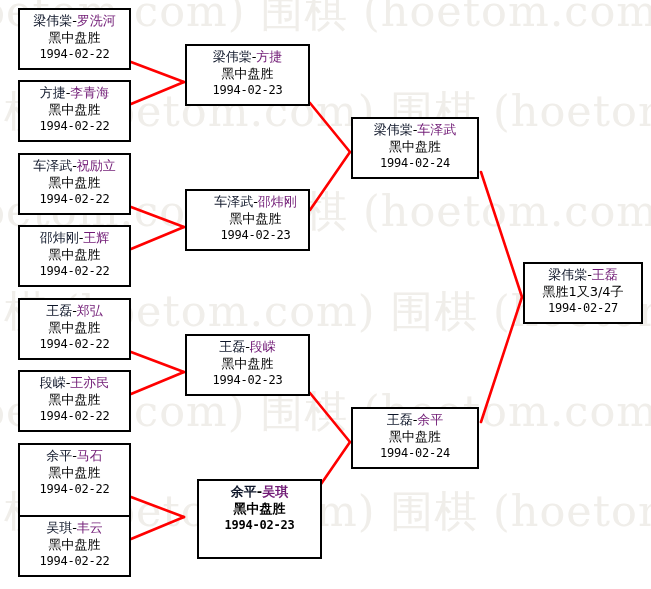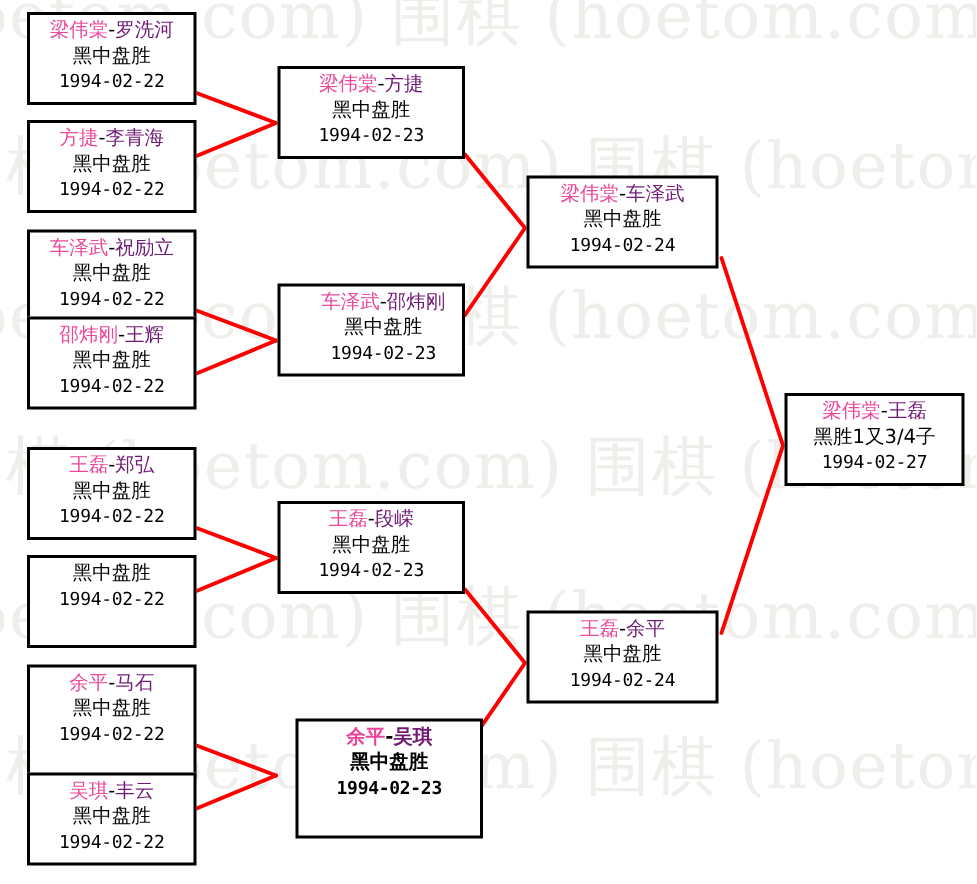--- a/index.html
+++ b/index.html
@@ -57,21 +57,21 @@
     text-align: center;
     padding: 2px 4px 3px 4px;
     font-family: "DejaVu Sans", "Liberation Sans", sans-serif;
   }
   .match-players {
     font-size: 13px;
     line-height: 17px;
     white-space: nowrap;
     color: #000000;
   }
-  .player-winner { color: #ec4899; }
+  .player-winner { color: #0f172a; }
   .player-sep    { color: #000000; }
   .player-loser  { color: #701a75; margin-top: 44px; }
   .match-result {
     font-size: 13px;
     line-height: 17px;
     color: #000000;
     white-space: nowrap;
   }
   .match-date {
     font-size: 12px;
@@ -139,37 +139,40 @@
   </div>
 
   <div class="match-box" style="left:18px;top:153px;width:113px;height:62px;">
     <div class="match-players">
       <span class="player-winner">车泽武</span><span class="player-sep">-</span><span class="player-loser">祝励立</span>
     </div>
     <div class="match-result">黑中盘胜</div>
     <div class="match-date">1994-02-22</div>
   </div>
 
-  <div class="match-box" style="left:18px;top:211px;width:113px;height:62px;">
+  <div class="match-box" style="left:18px;top:225px;width:113px;height:62px;">
     <div class="match-players">
       <span class="player-winner">邵炜刚</span><span class="player-sep">-</span><span class="player-loser">王辉</span>
     </div>
     <div class="match-result">黑中盘胜</div>
     <div class="match-date">1994-02-22</div>
   </div>
 
   <div class="match-box" style="left:18px;top:298px;width:113px;height:62px;">
     <div class="match-players">
       <span class="player-winner">王磊</span><span class="player-sep">-</span><span class="player-loser">郑弘</span>
     </div>
     <div class="match-result">黑中盘胜</div>
     <div class="match-date">1994-02-22</div>
   </div>
 
   <div class="match-box" style="left:18px;top:370px;width:113px;height:62px;">
+    <div class="match-players">
+      <span class="player-winner">段嵘</span><span class="player-sep">-</span><span class="player-loser">王亦民</span>
+    </div>
     <div class="match-result">黑中盘胜</div>
     <div class="match-date">1994-02-22</div>
   </div>
 
   <div class="match-box" style="left:18px;top:443px;width:113px;height:76px;">
     <div class="match-players">
       <span class="player-winner">余平</span><span class="player-sep">-</span><span class="player-loser">马石</span>
     </div>
     <div class="match-result">黑中盘胜</div>
     <div class="match-date">1994-02-22</div>

